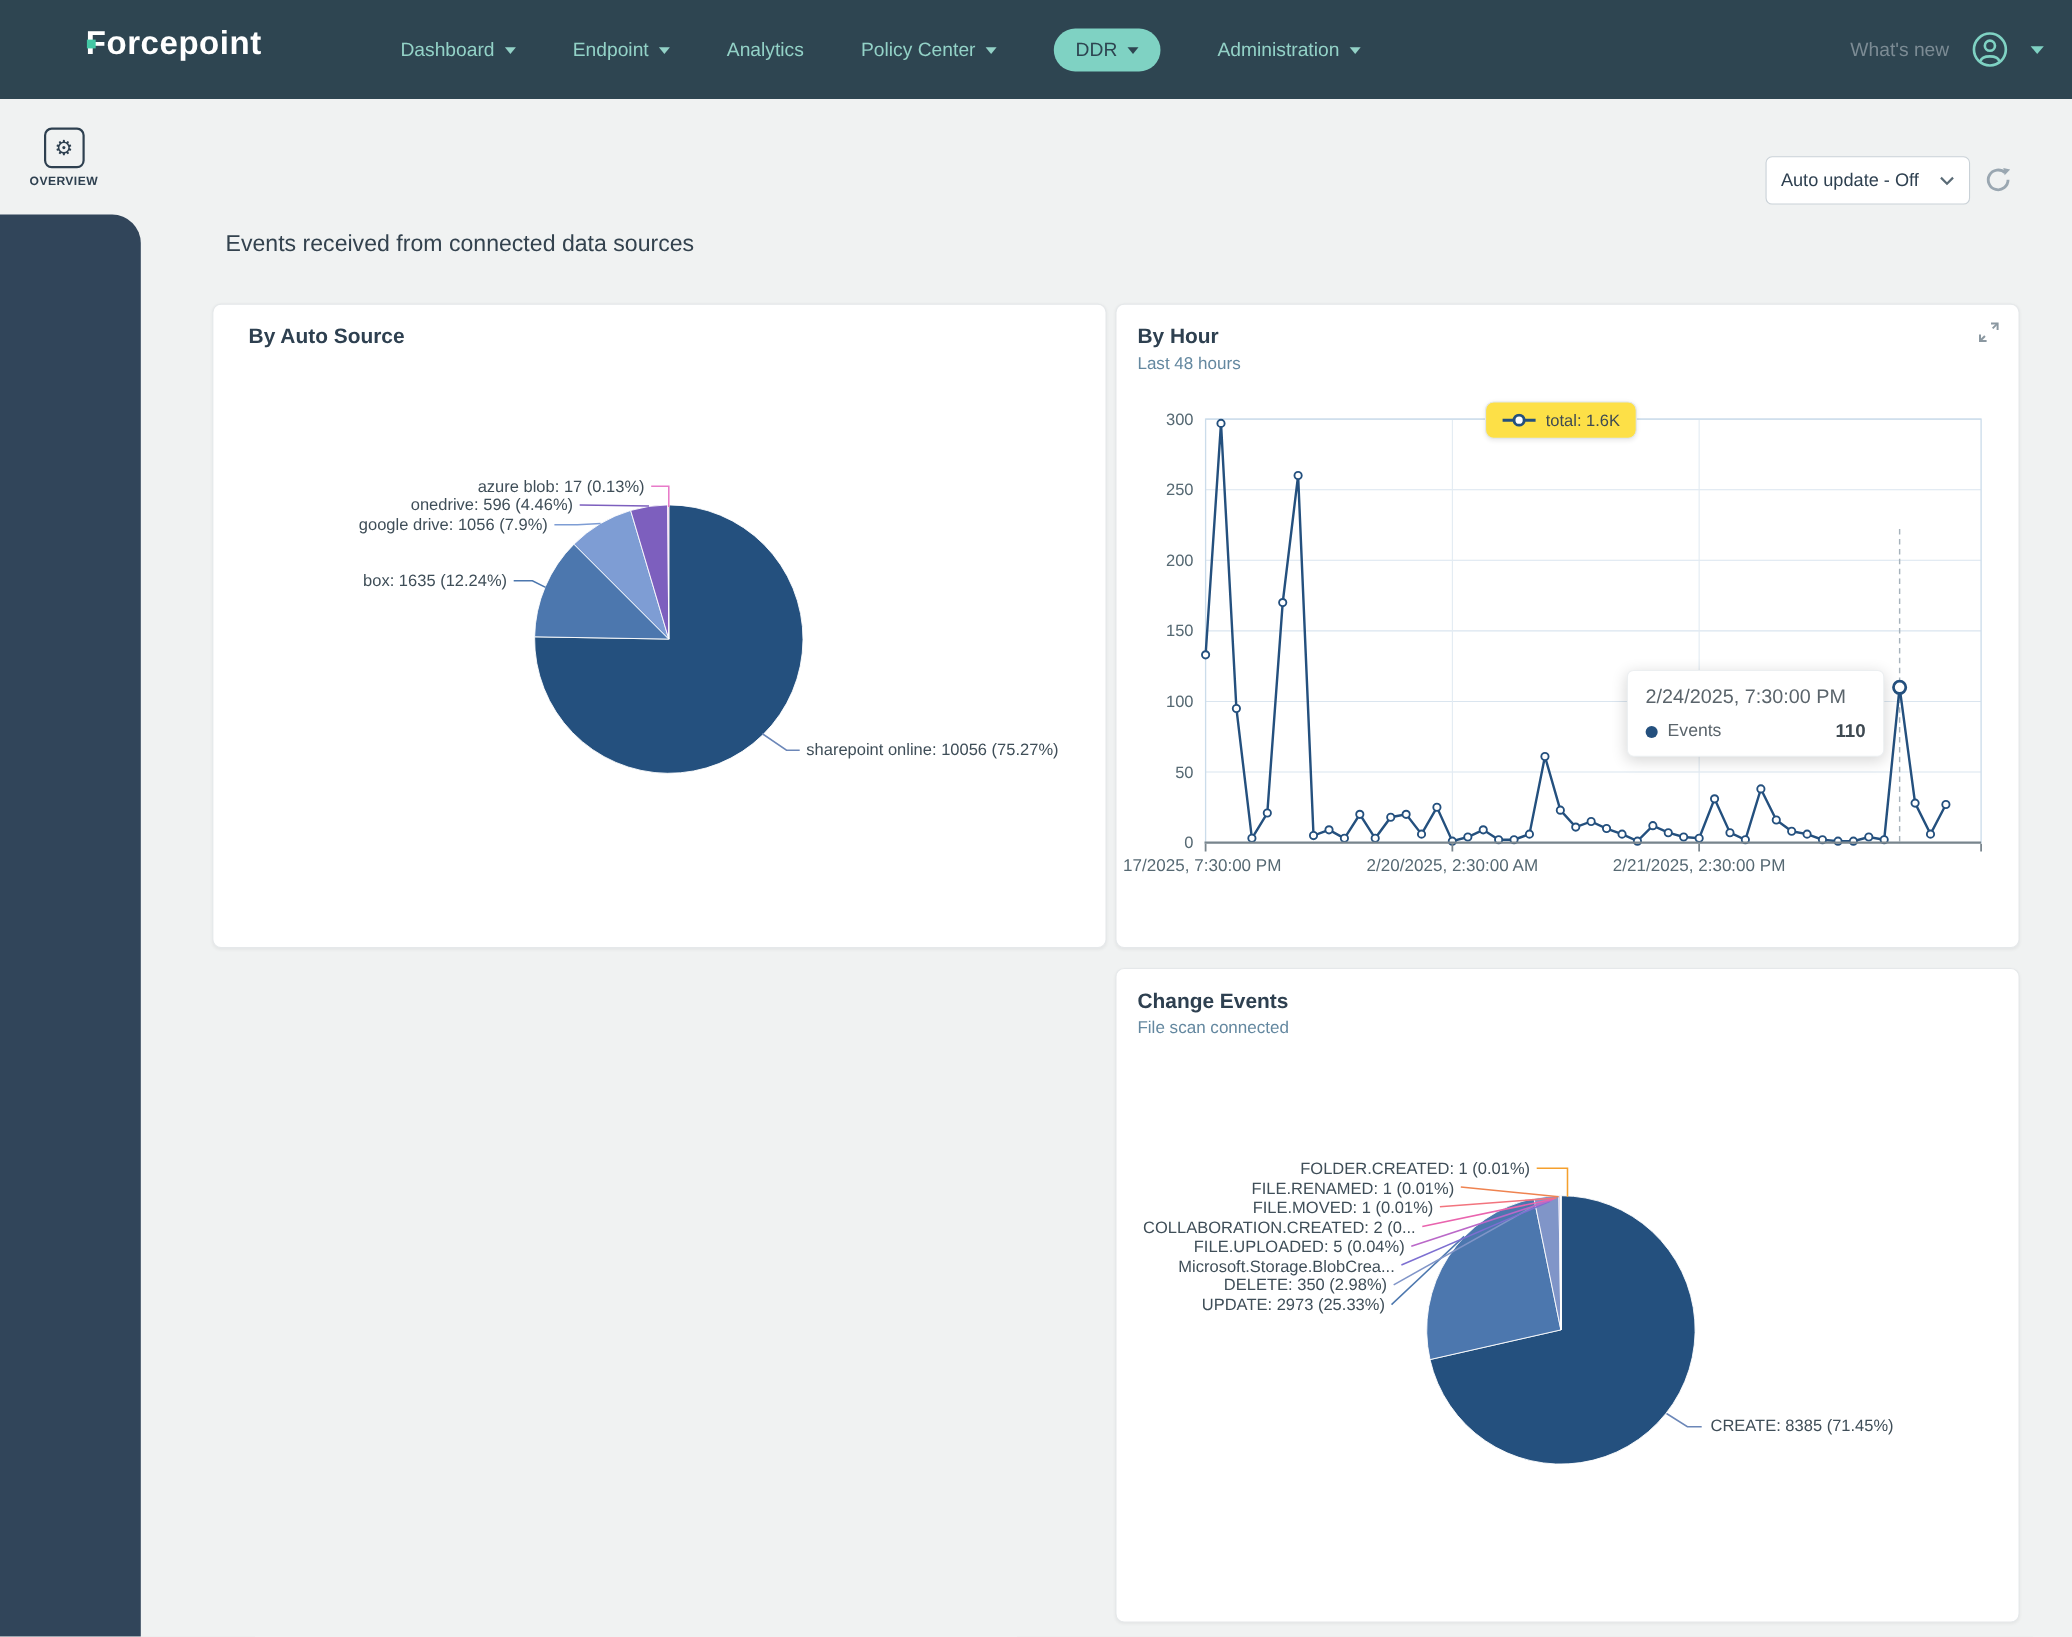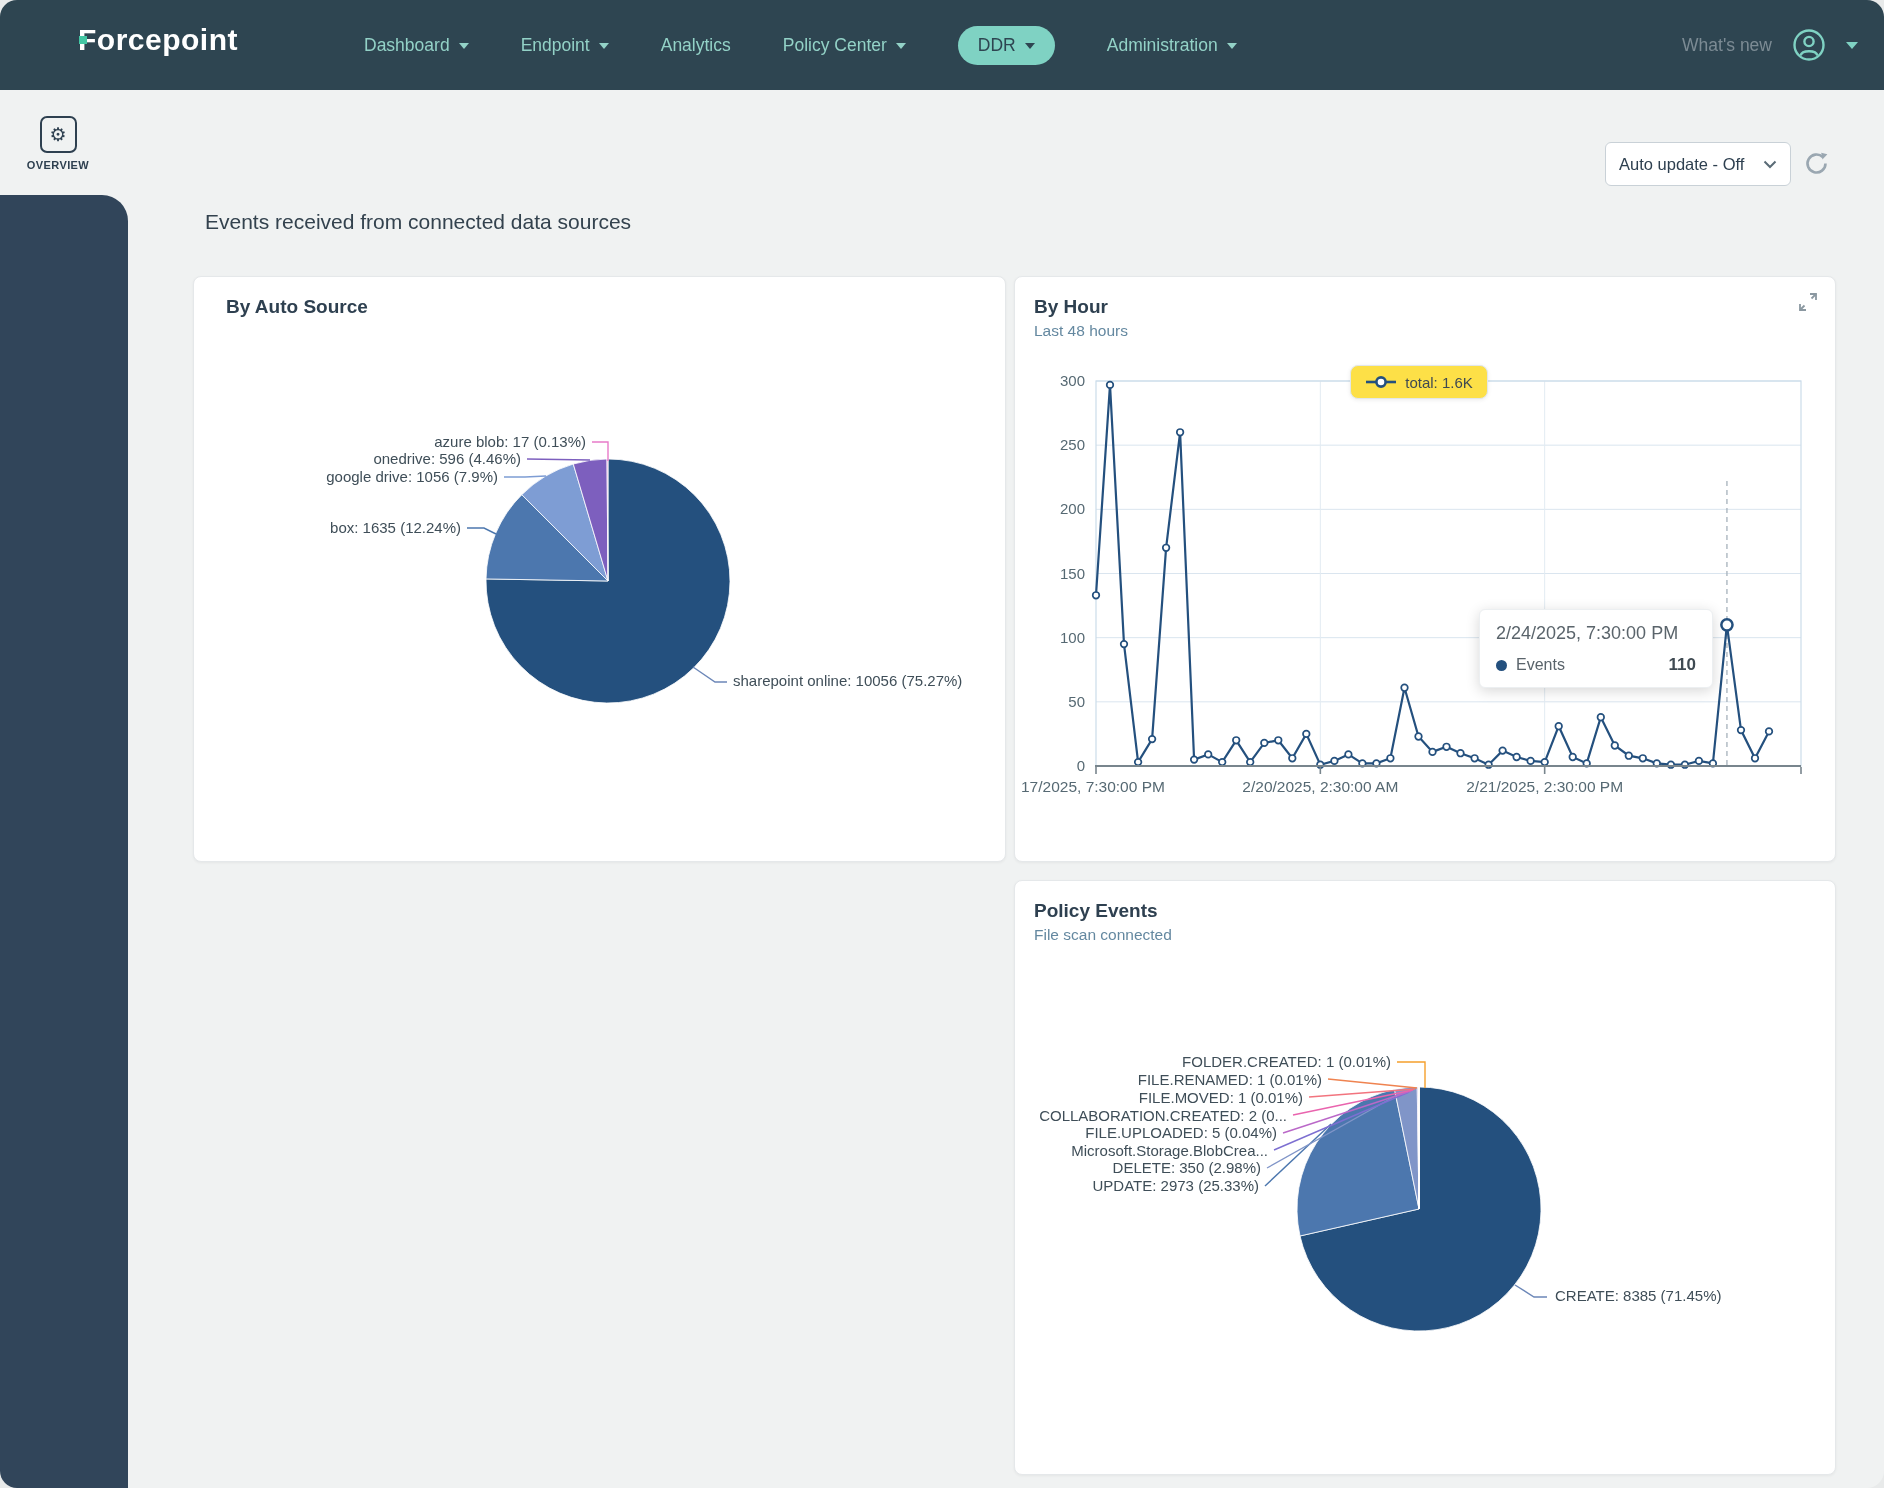--- a/index.html
+++ b/index.html
@@ -1,17 +1,17 @@
 <!DOCTYPE html>
 <html><head>
 <meta charset="utf-8">
 <style>
   html,body{margin:0;padding:0;background:#e8eaea;}
   *{box-sizing:border-box;font-family:"Liberation Sans",sans-serif;}
-  .page{position:relative;width:1884px;height:1488px;background:#F0F2F2;overflow:hidden;border-radius:17px;}
+  .page{position:relative;width:1884px;height:1488px;background:#F0F2F2;overflow:hidden;}
 
   
   .nav{position:absolute;left:0;top:0;width:100%;height:90px;background:#2E4551;}
   .logo{position:absolute;left:78px;top:23px;height:44px;}
   .logo-text{font-size:30px;font-weight:700;color:#fff;letter-spacing:.5px;}
   .logo-dot{position:absolute;left:1px;top:13px;width:8px;height:8px;background:#43C7A4;}
   .menu{position:absolute;left:364px;top:0;height:90px;display:flex;align-items:center;gap:52px;}
   .menu-item{color:#93D2C7;font-size:17.5px;display:flex;align-items:center;gap:9px;cursor:pointer;white-space:nowrap;}
   .caret{width:0;height:0;border-left:5.5px solid transparent;border-right:5.5px solid transparent;border-top:6.5px solid #93D2C7;margin-top:2px;}
   .pill{background:#7FD2C3;color:#2E4551;border-radius:22px;padding:9px 20px;}
@@ -242,21 +242,21 @@
       <div class="tt-row">
         <span class="tt-dot" style="background: rgb(36, 80, 126);"></span>
         <span class="tt-series">Events</span>
         <span class="tt-val">110</span>
       </div>
     </div>
   </section>
 
 
   <section class="card" id="card-d">
-    <h2 class="card-title">Policy Events</h2>
+    <h2 class="card-title">Change Events</h2>
     <div class="subtitle">File scan connected</div>
     <svg class="chart-svg" id="pie-d" width="822" height="595">
         <path d="M404,328 L404.00,206.00 A122,122 0 1 1 285.02,354.97 Z" fill="#24507E" stroke="#fff" stroke-width="0.8"></path>
         <path d="M404,328 L285.02,354.97 A122,122 0 0 1 379.54,208.48 Z" fill="#4C77AE" stroke="#fff" stroke-width="0.8"></path>
         <path d="M404,328 L379.54,208.48 A122,122 0 0 1 402.24,206.01 Z" fill="#8095C8" stroke="#fff" stroke-width="0.8"></path>
         <path d="M404,328 L402.24,206.01 A122,122 0 0 1 403.35,206.00 Z" fill="#7D6FD1" stroke="#fff" stroke-width="0.8"></path>
         <path d="M404,328 L403.35,206.00 A122,122 0 0 1 403.67,206.00 Z" fill="#BA68C8" stroke="#fff" stroke-width="0.8"></path>
         <path d="M404,328 L403.67,206.00 A122,122 0 0 1 403.80,206.00 Z" fill="#E964AE" stroke="#fff" stroke-width="0.8"></path>
         <path d="M404,328 L403.80,206.00 A122,122 0 0 1 403.87,206.00 Z" fill="#F2747E" stroke="#fff" stroke-width="0.8"></path>
         <path d="M404,328 L403.87,206.00 A122,122 0 0 1 403.93,206.00 Z" fill="#EF8350" stroke="#fff" stroke-width="0.8"></path>

